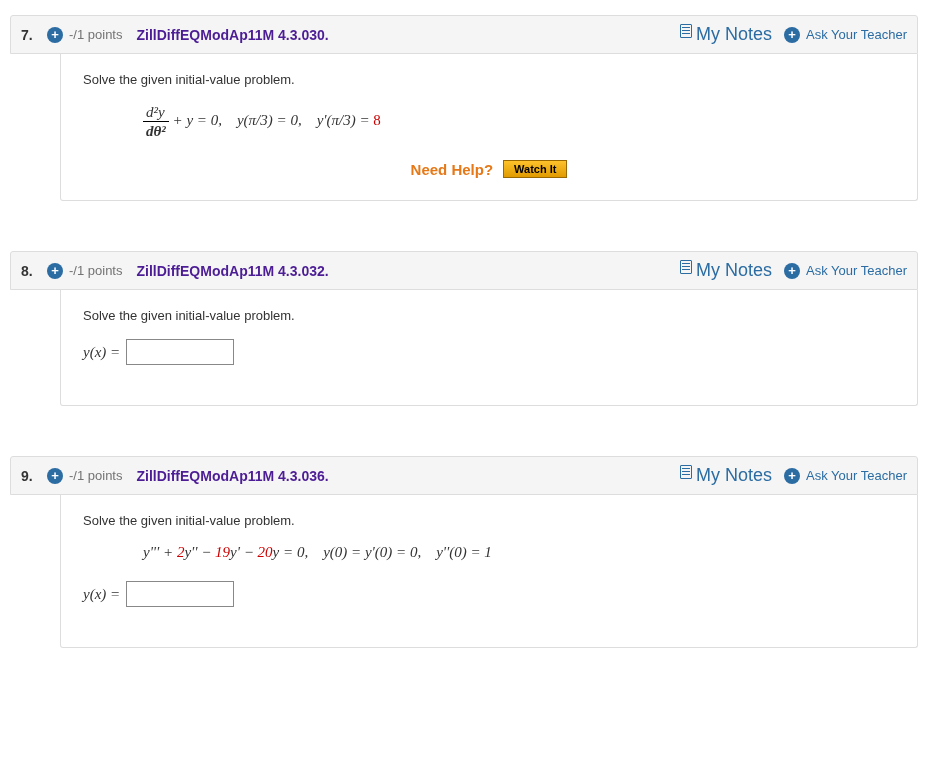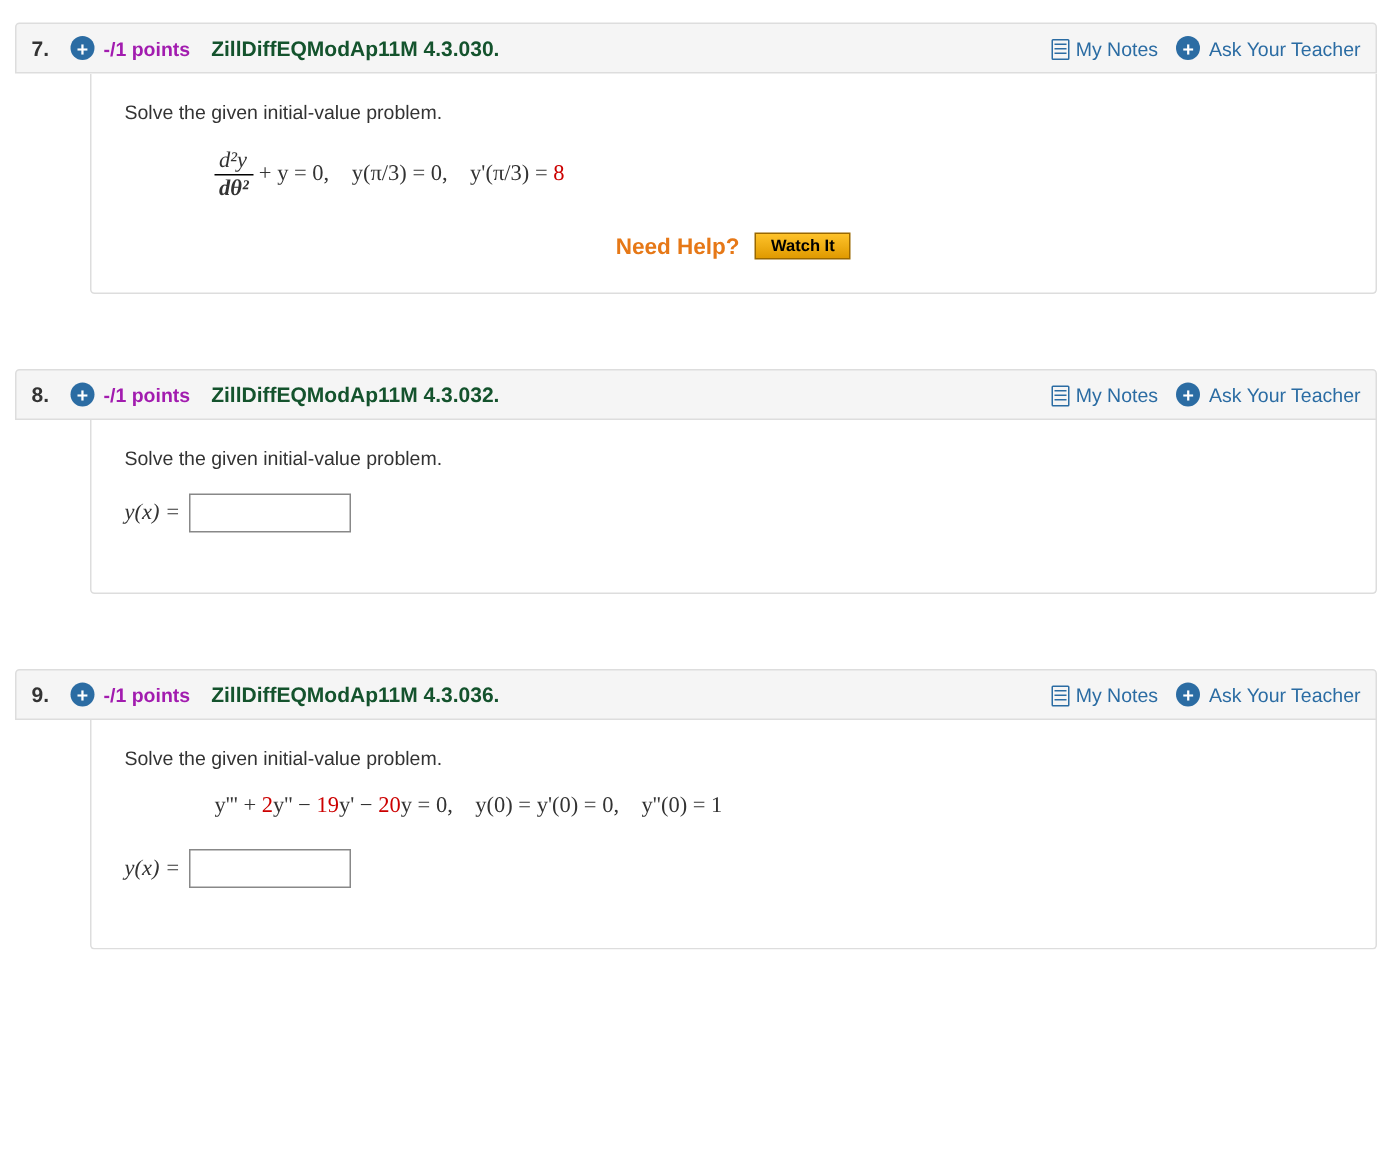--- a/index.html
+++ b/index.html
@@ -36,41 +36,41 @@
     color: #fff;
     display: inline-flex;
     align-items: center;
     justify-content: center;
     font-weight: bold;
     font-size: 13px;
     line-height: 1;
     flex-shrink: 0;
   }
   .points {
-    color: #a21caf;
+    color: #737373;
     margin-left: 6px;
     margin-right: 14px;
-    font-weight: bold;
+    font-weight: normal;
     font-size: 13px;
   }
   .ref {
-    color: #14532d;
+    color: #4c1d95;
     font-weight: bold;
     font-size: 14px;
     text-align: right;
   }
   .spacer { flex: 1; }
   .mynotes {
     color: #2b6ca3;
     display: inline-flex;
-    align-items: flex-end;
+    align-items: flex-start;
     gap: 4px;
     margin-right: 12px;
     cursor: pointer;
-    font-size: 13px;
+    font-size: 18px;
   }
   .notes-icon {
     width: 12px;
     height: 14px;
     border: 1px solid #2b6ca3;
     border-radius: 1px;
     position: relative;
     box-sizing: border-box;
   }
   .notes-icon::before {
@@ -151,21 +151,21 @@
     border: 1px solid #9a6800;
     color: #000;
     font-size: 11px;
     font-weight: bold;
     padding: 2px 10px;
     cursor: pointer;
     display: inline-flex;
     align-items: center;
     gap: 4px;
   }
-  .italic { }
+  .italic { font-style: italic; }
 </style>
 </head>
 <body>
 
 <div class="question">
   <div class="qheader">
     <span class="qnum">7.</span>
     <span class="plus-icon">+</span>
     <span class="points">-/1 points</span>
     <span class="ref">ZillDiffEQModAp11M 4.3.030.</span>

